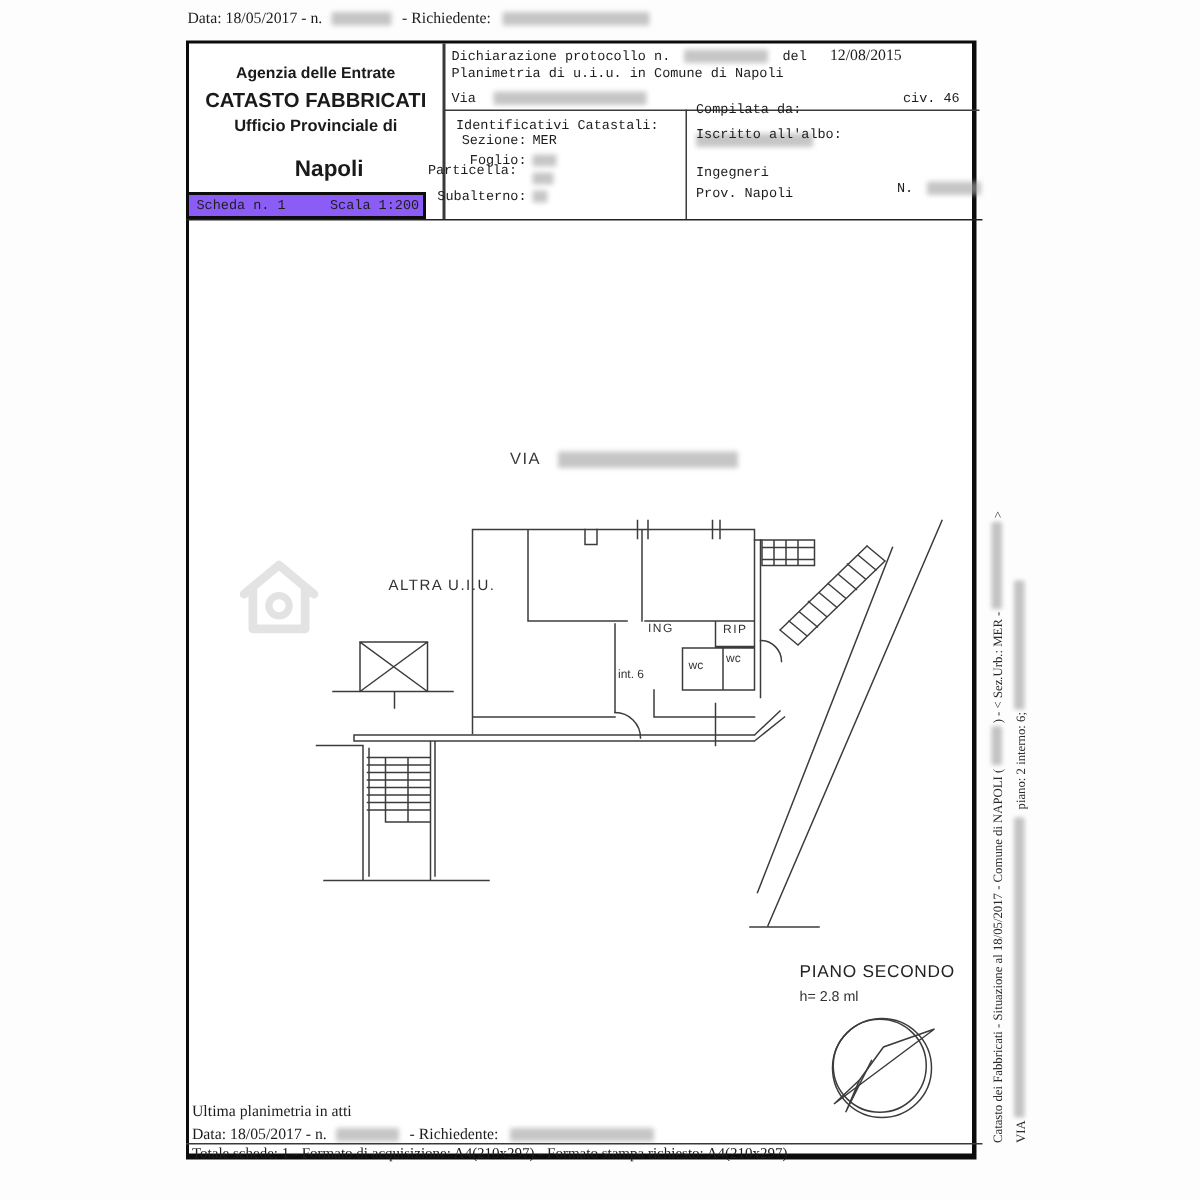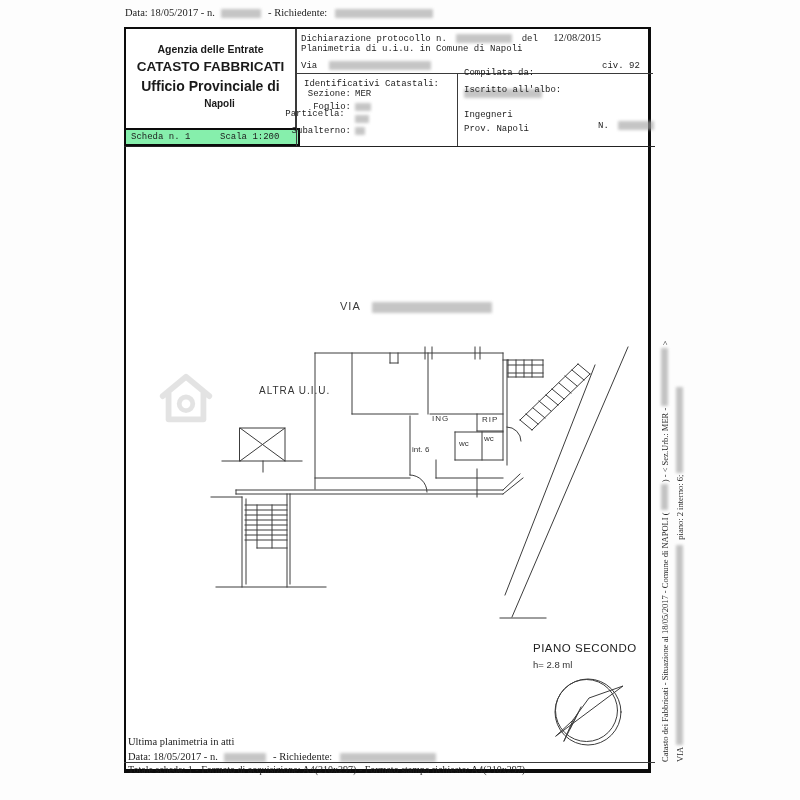--- a/index.html
+++ b/index.html
@@ -31,22 +31,22 @@
     border-right-width: 3px;
     border-bottom-width: 4px;
     background: #ffffff;
   }
   .cell-left {
     position:absolute; left:0; top:0; width:170px; height:117px;
     border-right:1px solid #3a3a3a;
   }
   .agency { text-align:center; font-weight:bold; color:#1a1a1a; }
   .scheda-box {
-    position:absolute; left:-2px; top:99px; width:176px; height:18px;
-    border:2px solid #0c0c0c; background:#86efac;
+    position:absolute; left:-2px; top:99px; width:160px; height:18px;
+    border:2px solid #0c0c0c; background:#8b5cf6;
   }
   .hline { position:absolute; border-top:1px solid #3a3a3a; height:0; }
   .hline-bold { position:absolute; border-top:1.5px solid #222; height:0; }
   .vline { position:absolute; border-left:1px solid #3a3a3a; width:0; }
   svg.plan { position:absolute; left:0; top:0; }
   svg.plan path, svg.plan circle, svg.plan polygon {
     fill:none; stroke:#3c3c3c; stroke-width:1; stroke-linecap:square;
   }
   .watermark {
     position:absolute; left:155px; top:358px; width:520px; height:80px;
@@ -110,22 +110,22 @@
       <circle cx="462" cy="683" r="33"></circle>
       <circle cx="460.5" cy="681.5" r="31"></circle>
       <polygon points="430,707 497,657 463,669 447,691" fill="url(#hatch)"></polygon>
       <path d="M447,691 L438,712 M438,712 L452,684 M455,678 L444,700"></path>
     </g>
   </svg>
 
   <div class="cell-left">
     <div class="agency" style="margin-top:14px; font-size:10.5px;">Agenzia delle Entrate</div>
     <div class="agency" style="margin-top:4px; font-size:13.5px;">CATASTO FABBRICATI</div>
-    <div class="agency" style="margin-top:4px; font-size:14px;">Ufficio Provinciale di</div>
-    <div class="agency" style="margin-top:4px; font-size:10px;padding-left:18px;">Napoli</div>
+    <div class="agency" style="margin-top:4px; font-size:11px;">Ufficio Provinciale di</div>
+    <div class="agency" style="margin-top:14px; font-size:15px;padding-left:18px;">Napoli</div>
   </div>
 
   <div class="scheda-box">
     <span class="mono abs" style="left:5px; top:2px;">Scheda n. 1</span>
     <span class="mono abs" style="left:94px; top:2px;">Scala 1:200</span>
   </div>
 
   <div class="vline" style="left:170px; top:0; height:117px;"></div>
   <div class="hline" style="left:170px; top:44px; width:357px;"></div>
   <div class="vline" style="left:331px; top:44px; height:73px;"></div>
@@ -135,21 +135,21 @@
     <span>Dichiarazione protocollo n.</span>
     <span class="redact" style="width:56px;height:9px;margin:0 4px;"></span>
     <span>del</span>
     <span class="serif" style="margin-left:10px;">12/08/2015</span>
   </div>
   <div class="abs mono" style="left:175px; top:15px;">Planimetria di u.i.u. in Comune di Napoli</div>
   <div class="abs mono" style="left:175px; top:32px;">
     <span>Via</span>
     <span class="redact" style="width:102px;height:9px;margin-left:6px;"></span>
   </div>
-  <div class="abs mono" style="left:476px; top:32px;">civ. 92</div>
+  <div class="abs mono" style="left:476px; top:32px;">civ. 46</div>
 
   <div class="abs mono" style="left:178px; top:50px;">Identificativi Catastali:</div>
   <div class="abs mono" style="left:153px; top:60px; width:72px; text-align:right;">Sezione:</div>
   <div class="abs mono" style="left:229px; top:60px;">MER</div>
   <div class="abs mono" style="left:153px; top:73px; width:72px; text-align:right;">Foglio:</div>
   <span class="redact abs" style="left:229px; top:74px; width:16px; height:8px;"></span>
   <div class="abs mono" style="left:153px; top:80px; width:72px; text-align:center;font-family:Liberation Mono, monospace;">Particella:</div>
   <span class="redact abs" style="left:229px; top:86px; width:14px; height:8px;"></span>
   <div class="abs mono" style="left:153px; top:97px; width:72px; text-align:right;">Subalterno:</div>
   <span class="redact abs" style="left:229px; top:98px; width:10px; height:8px;"></span>

